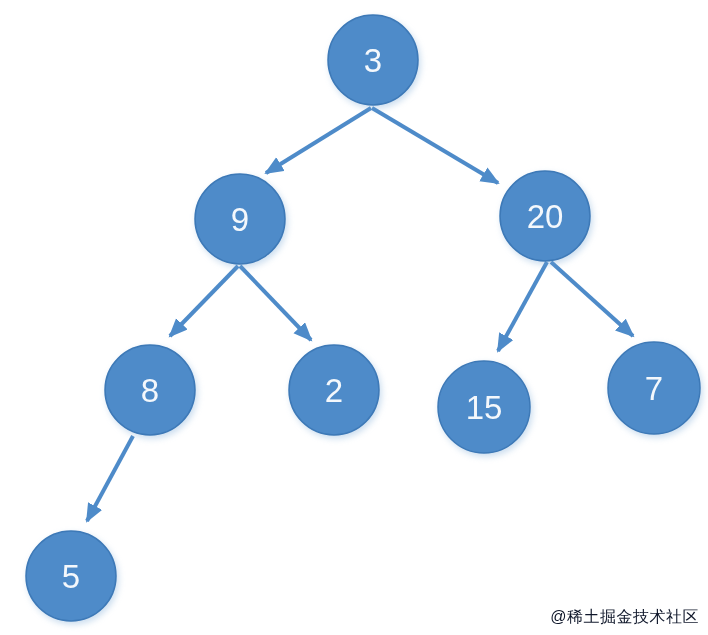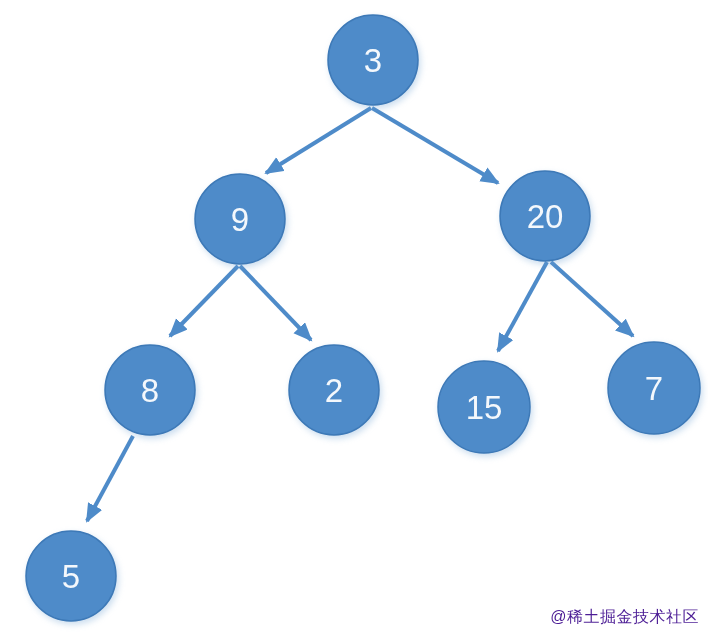--- a/index.html
+++ b/index.html
@@ -86,14 +86,14 @@
           <circle class="node-circle" cx="654" cy="388" r="46" fill="#4E8BC9" stroke="#3D79B7" stroke-width="1.5"></circle>
           <text class="node-label" x="654" y="388" dy="0.36em" fill="#F4F8FC">7</text>
         </g>
         <g>
           <circle class="node-circle" cx="71" cy="576" r="45" fill="#4E8BC9" stroke="#3D79B7" stroke-width="1.5"></circle>
           <text class="node-label" x="71" y="576" dy="0.36em" fill="#F4F8FC">5</text>
         </g>
       </g>
   </svg>
 
-  <div class="watermark" style="color: #4c1d95;">@稀土掘金技术社区</div>
+  <div class="watermark" style="color: #0f172a;">@稀土掘金技术社区</div>
 </div>
 
 </body></html>

